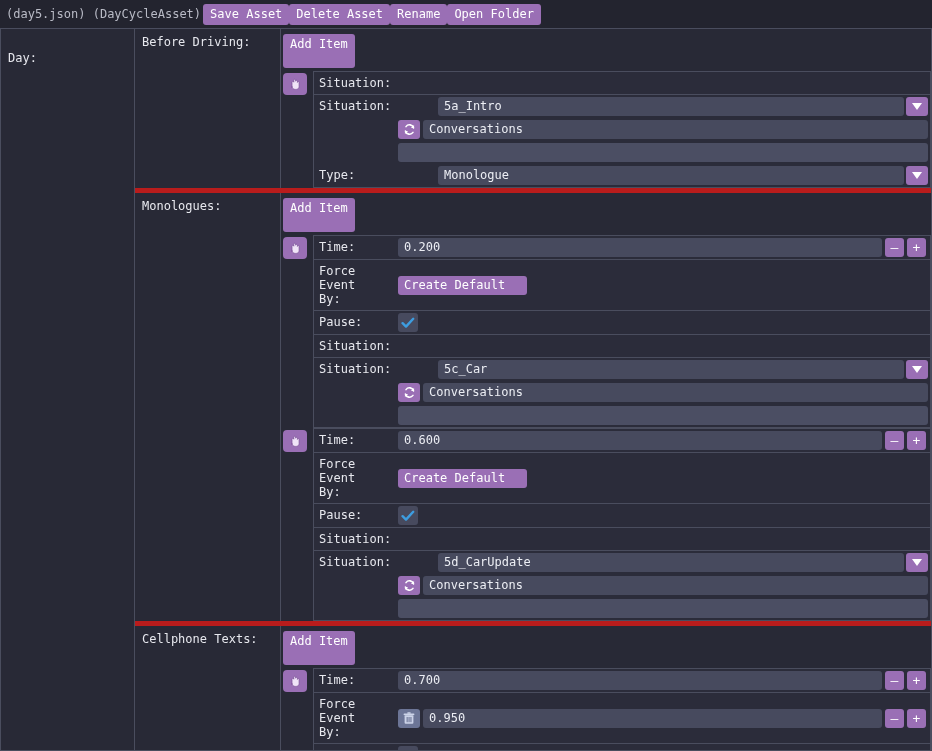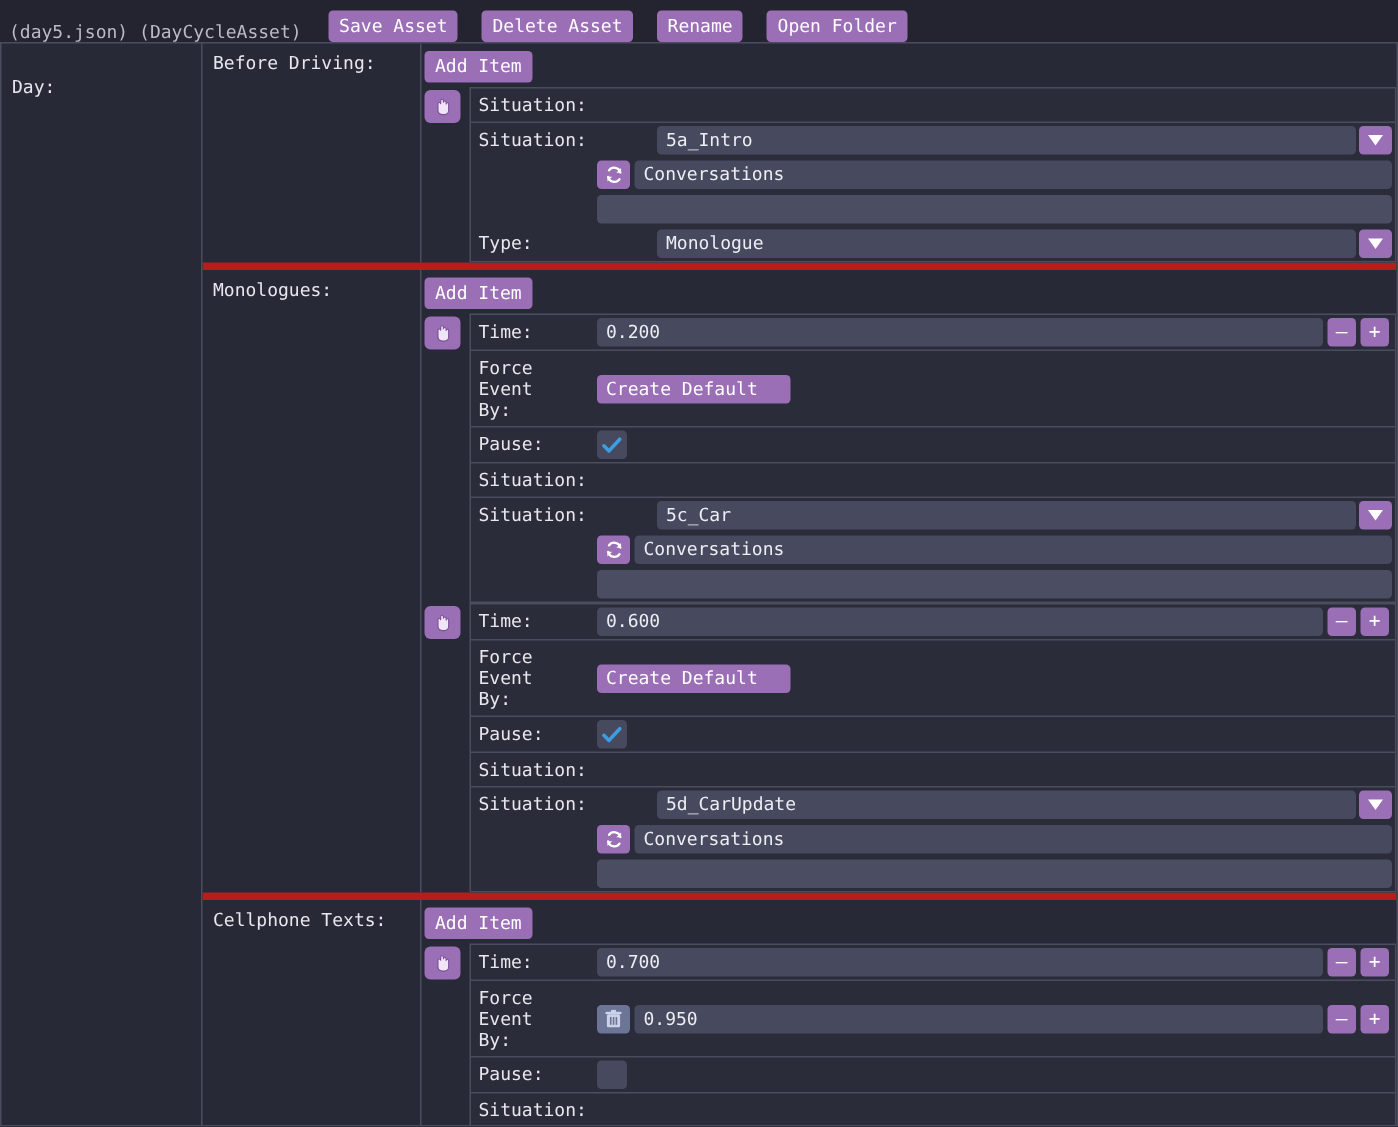--- a/index.html
+++ b/index.html
@@ -10,22 +10,22 @@
     font-family: "DejaVu Sans Mono", monospace;
     overflow: hidden;
   }
 
   body { position: relative; }
 
   
   .toolbar {
     height: 28px;
     display: flex;
-    align-items: flex-end;
-    gap: 16px;
+    align-items: center;
+    gap: 0;
     padding: 0 6px;
     background: #23242f;
   }
   .asset-title {
     color: #b9bbc6;
     font-size: 12px;
     letter-spacing: 0px;
     white-space: nowrap;
     margin-right: 2px;
   }
@@ -100,21 +100,21 @@
   }
 
   .additem-wrap { padding: 0 0 3px 2px; }
   .add-item {
     background: #9a6fb5;
     color: #ffffff;
     border: none;
     border-radius: 3px;
     font-family: "DejaVu Sans Mono", monospace;
     font-size: 12px;
-    padding: 3px 7px 4px 7px;
+    padding: 3px 7px 17px 7px;
     line-height: 14px;
     cursor: pointer;
   }
 
   
   .entry {
     display: flex;
     align-items: flex-start;
     padding-left: 2px;
   }

